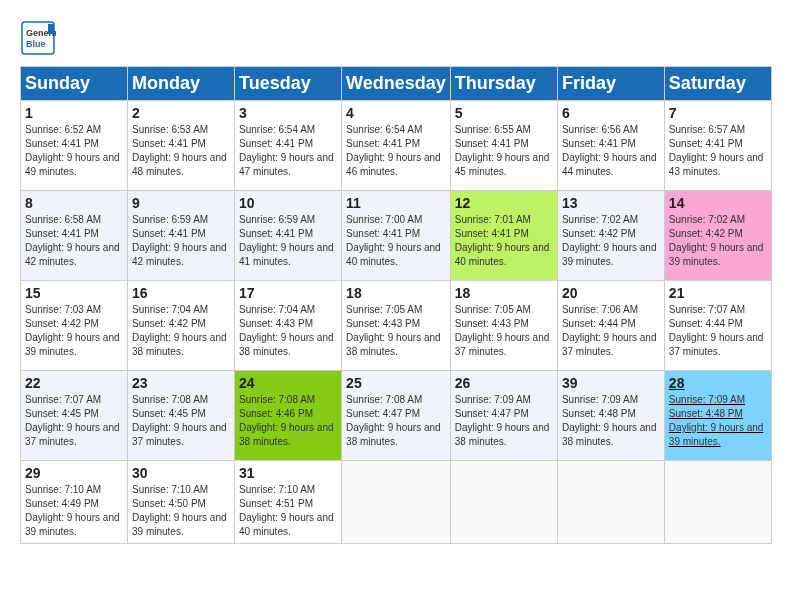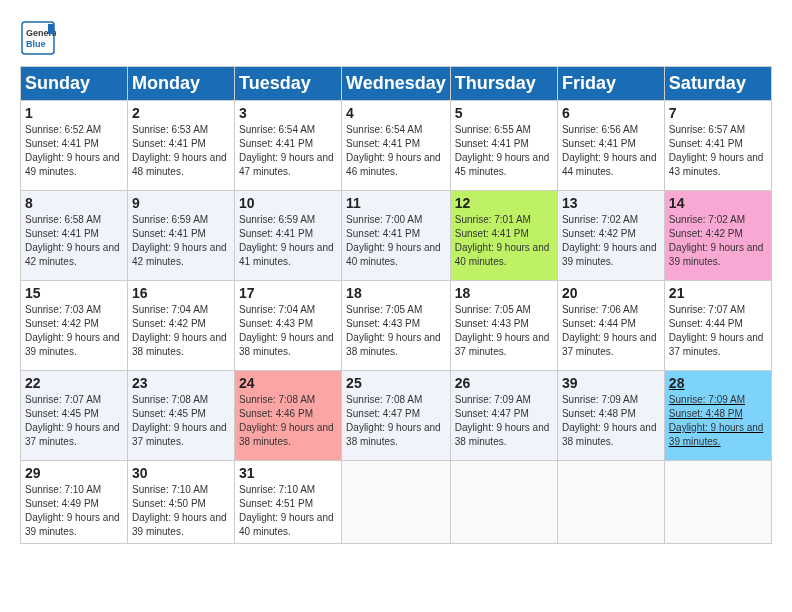--- a/index.html
+++ b/index.html
@@ -197,21 +197,21 @@
       </tr>
       <tr>
         <td style="background: rgb(240, 244, 250);">
         <span class="day-number">22</span>
         <span class="day-info">Sunrise: 7:07 AM<br>Sunset: 4:45 PM<br>Daylight: 9 hours and 37 minutes.</span>
       </td>
         <td style="background: rgb(240, 244, 250);">
         <span class="day-number">23</span>
         <span class="day-info">Sunrise: 7:08 AM<br>Sunset: 4:45 PM<br>Daylight: 9 hours and 37 minutes.</span>
       </td>
-        <td style="background: #fca5a5;">
+        <td style="background: #84cc16;">
         <span class="day-number">24</span>
         <span class="day-info">Sunrise: 7:08 AM<br>Sunset: 4:46 PM<br>Daylight: 9 hours and 38 minutes.</span>
       </td>
         <td style="background: rgb(240, 244, 250);">
         <span class="day-number">25</span>
         <span class="day-info">Sunrise: 7:08 AM<br>Sunset: 4:47 PM<br>Daylight: 9 hours and 38 minutes.</span>
       </td>
         <td style="background: rgb(240, 244, 250);">
         <span class="day-number">26</span>
         <span class="day-info">Sunrise: 7:09 AM<br>Sunset: 4:47 PM<br>Daylight: 9 hours and 38 minutes.</span>

